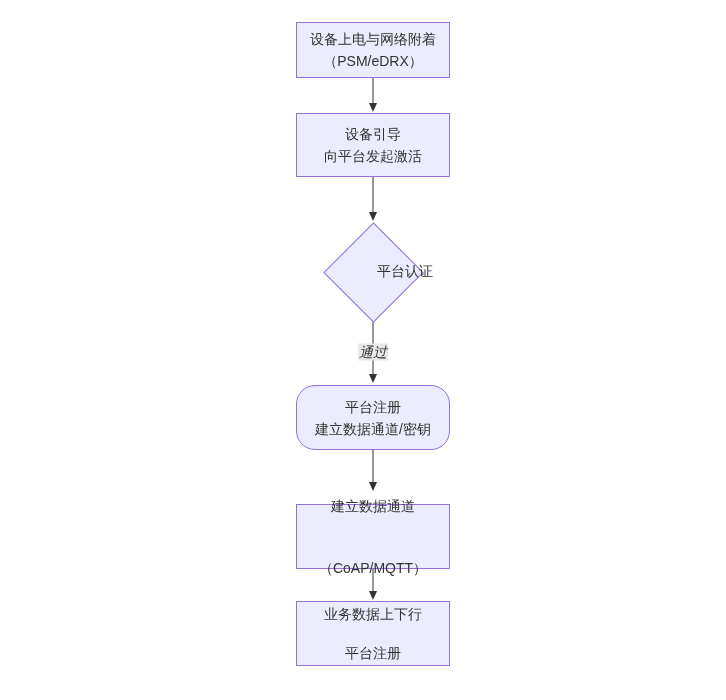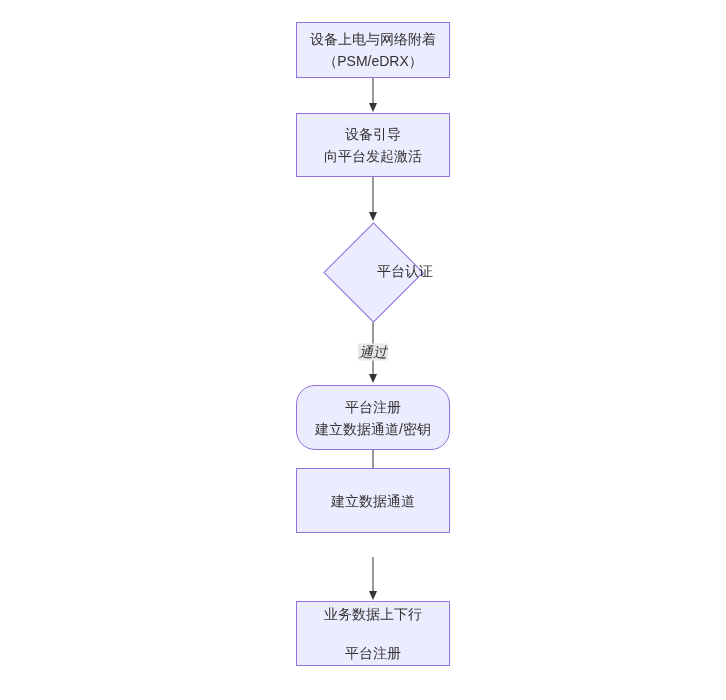--- a/index.html
+++ b/index.html
@@ -114,22 +114,23 @@
   <div class="diamond-shape"></div>
   <div class="diamond-label">平台认证</div>
 
   <div class="edge-label">通过</div>
 
   <div class="node" style="left:296px; top:385px; width:154px; height:65px;border-radius:19px;">
     <div class="node-line">平台注册</div>
     <div class="node-line">建立数据通道/密钥</div>
   </div>
 
-  <div class="node" style="left:296px; top:468px; width:154px; height:65px;gap:40px;">
+  <div class="node" style="left:296px; top:504px; width:154px; height:65px;gap:40px;">
     <div class="node-line">建立数据通道</div>
+    <div class="node-line">（CoAP/MQTT）</div>
   </div>
 
   <div class="node" style="left:296px; top:601px; width:154px; height:65px;gap:17px;">
     <div class="node-line">业务数据上下行</div>
     <div class="node-line">平台注册</div>
   </div>
 
 </div>
 
 </body></html>

